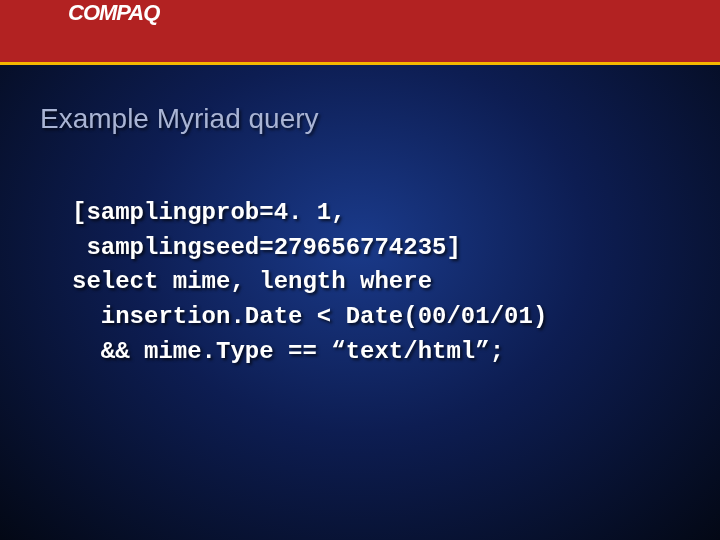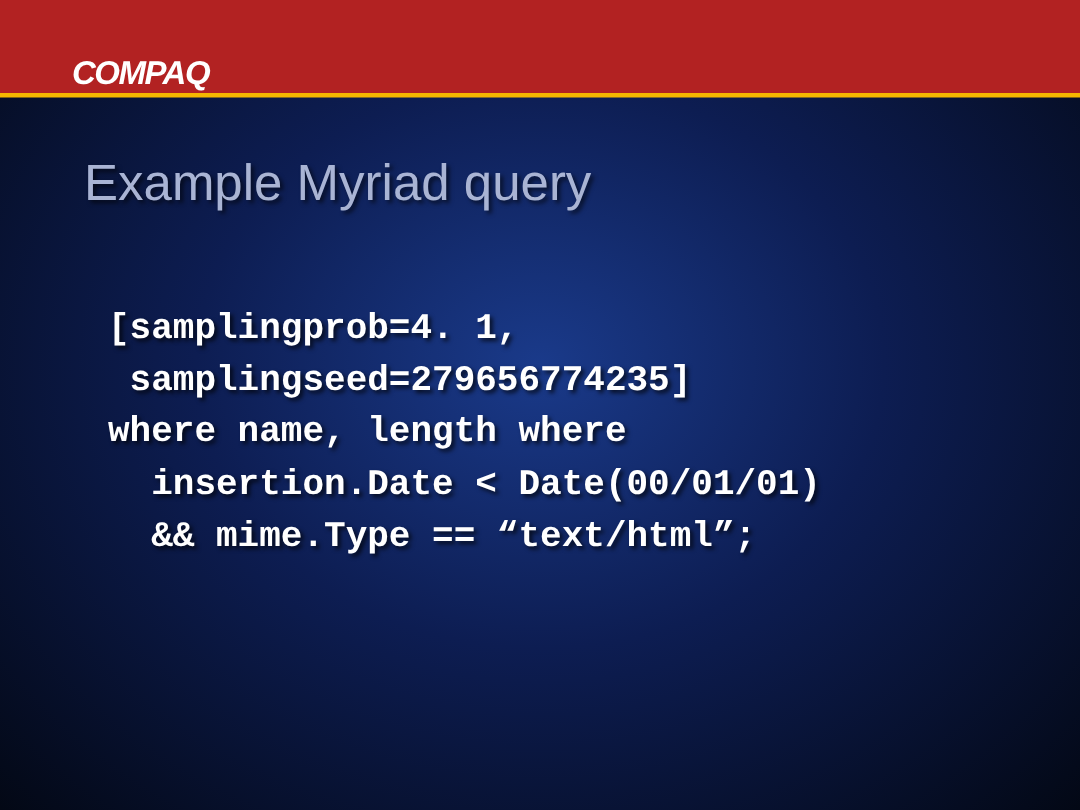--- a/index.html
+++ b/index.html
@@ -7,41 +7,41 @@
   body {
     background: radial-gradient(ellipse at 50% 45%, #1a3a8a 0%, #0d1d52 45%, #030815 100%);
     font-family: Arial, Helvetica, sans-serif;
     color: #fff;
   }
   .header-band {
     width: 100%;
     height: 62px;
     background: #b22222;
     display: flex;
-    align-items: flex-end;
-    padding-left: 48px;
+    align-items: flex-start;
+    padding-left: 68px;
   }
   .header-underline {
     width: 100%;
     height: 3px;
     background: #f5b700;
   }
   .logo {
     color: #ffffff;
     font-weight: 900;
     font-style: italic;
     font-size: 22px;
     letter-spacing: -1px;
     font-family: Arial, Helvetica, sans-serif;
   }
   .slide-title {
     color: #a9b4d4;
-    font-size: 34px;
+    font-size: 28px;
     font-weight: 400;
-    margin: 38px 0 0 56px;
+    margin: 38px 0 0 40px;
     text-shadow: 2px 2px 3px rgba(0,0,0,0.6);
     font-family: Arial, Helvetica, sans-serif;
   }
   .code-block {
     margin: 26px 0 0 72px;
     font-family: "Courier New", Courier, monospace;
     font-weight: bold;
     font-size: 24px;
     line-height: 1.45;
     color: #ffffff;
@@ -55,16 +55,16 @@
 <div class="header-band">
   <div class="logo">COMPAQ</div>
 </div>
 <div class="header-underline"></div>
 
 <h1 class="slide-title">Example Myriad query</h1>
 
 <div class="code-block">
 <span>[samplingprob=4. 1,</span>
 <span> samplingseed=279656774235]</span>
-<span>where name, length where</span>
+<span>select mime, length where</span>
 <span>  insertion.Date &lt; Date(00/01/01)</span>
 <span>  &amp;&amp; mime.Type == “text/html”;</span>
 </div>
 
 </body></html>

